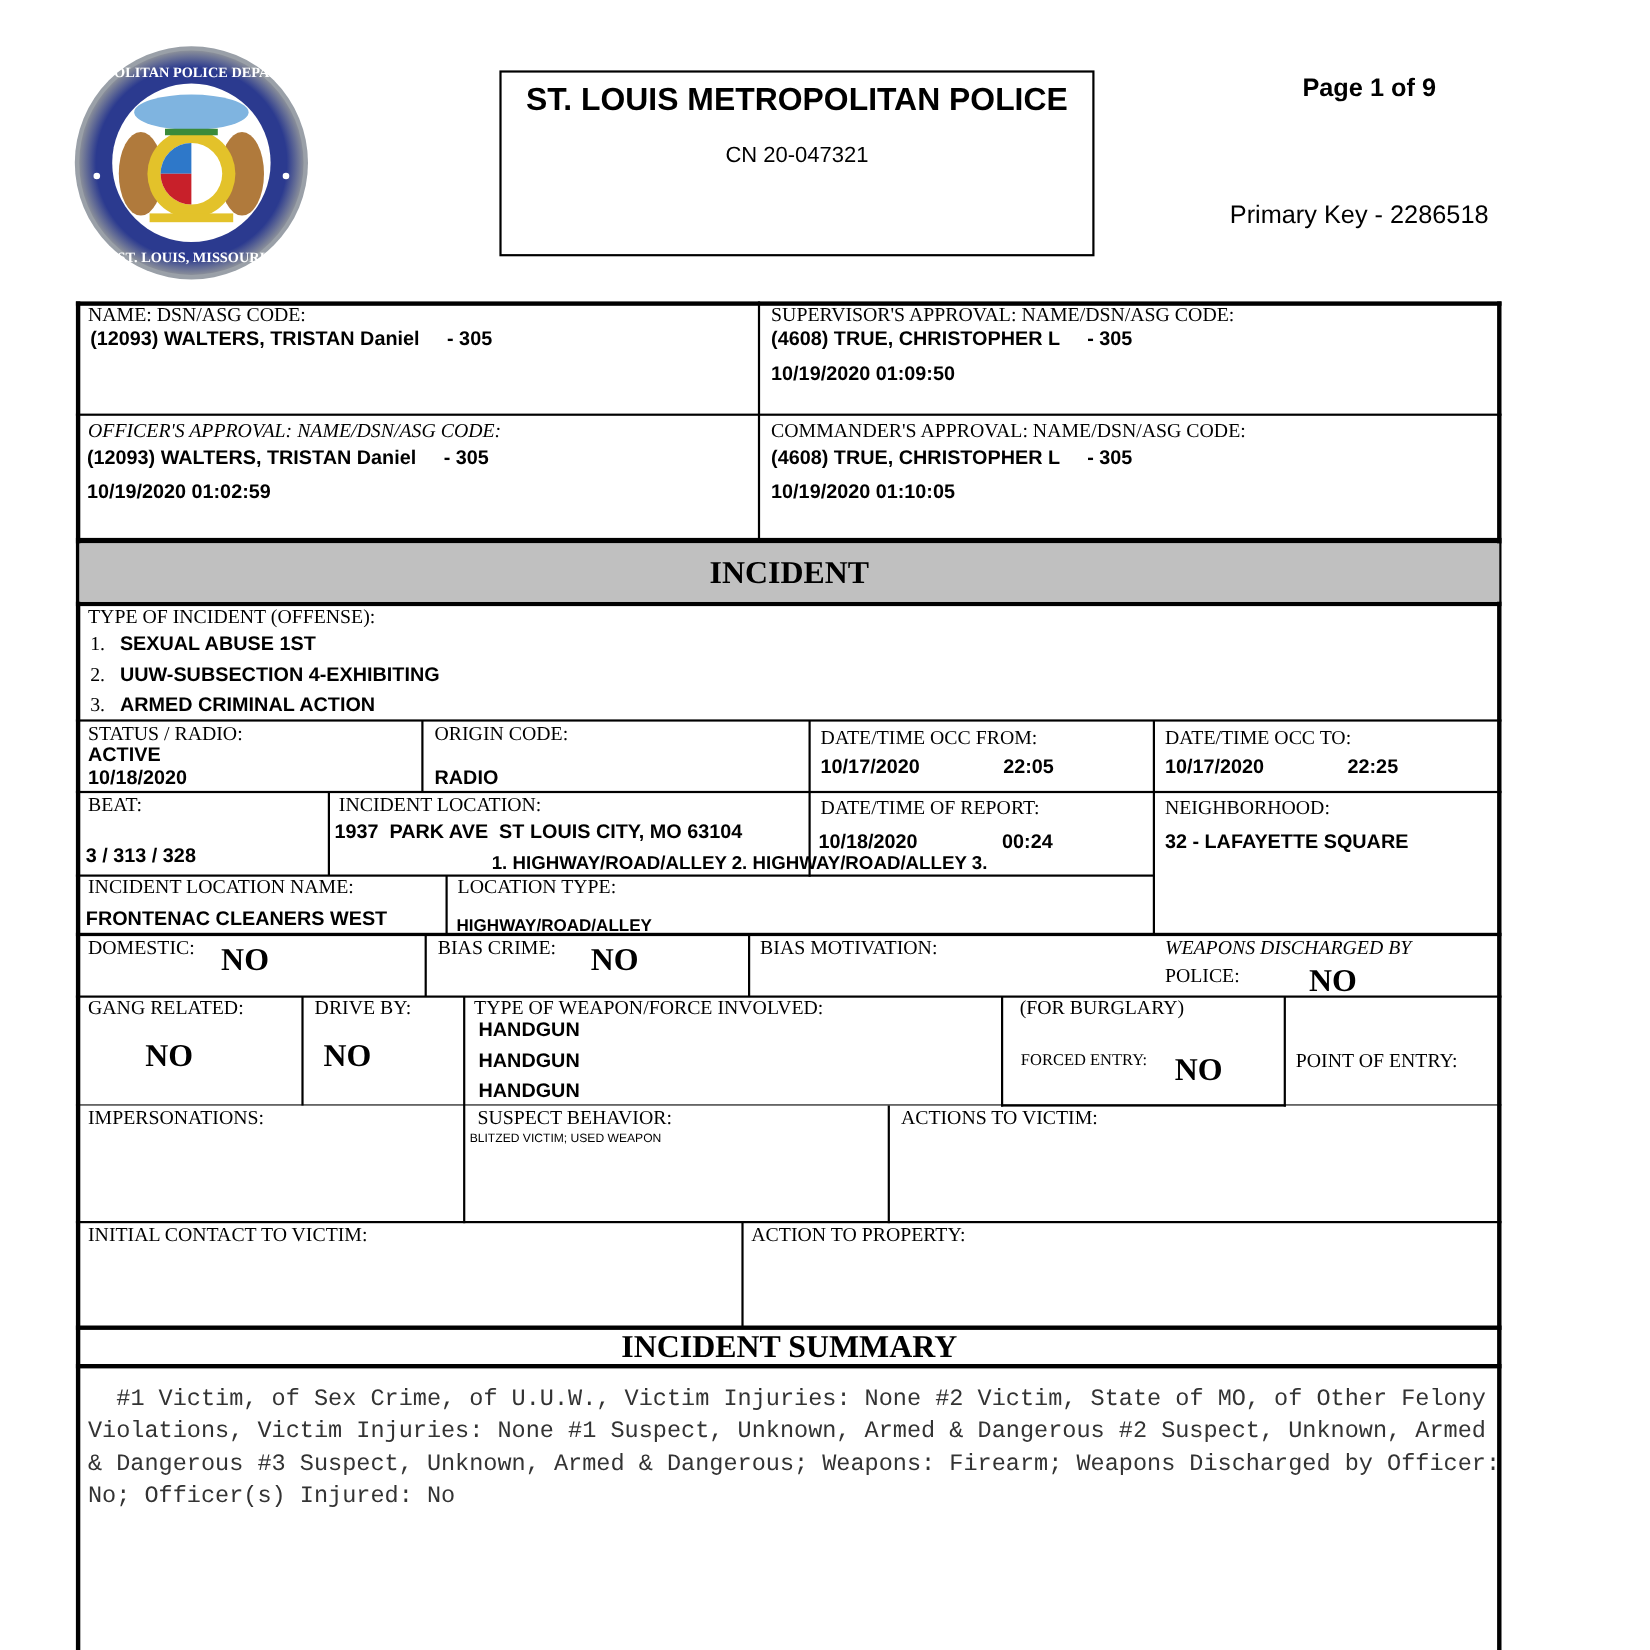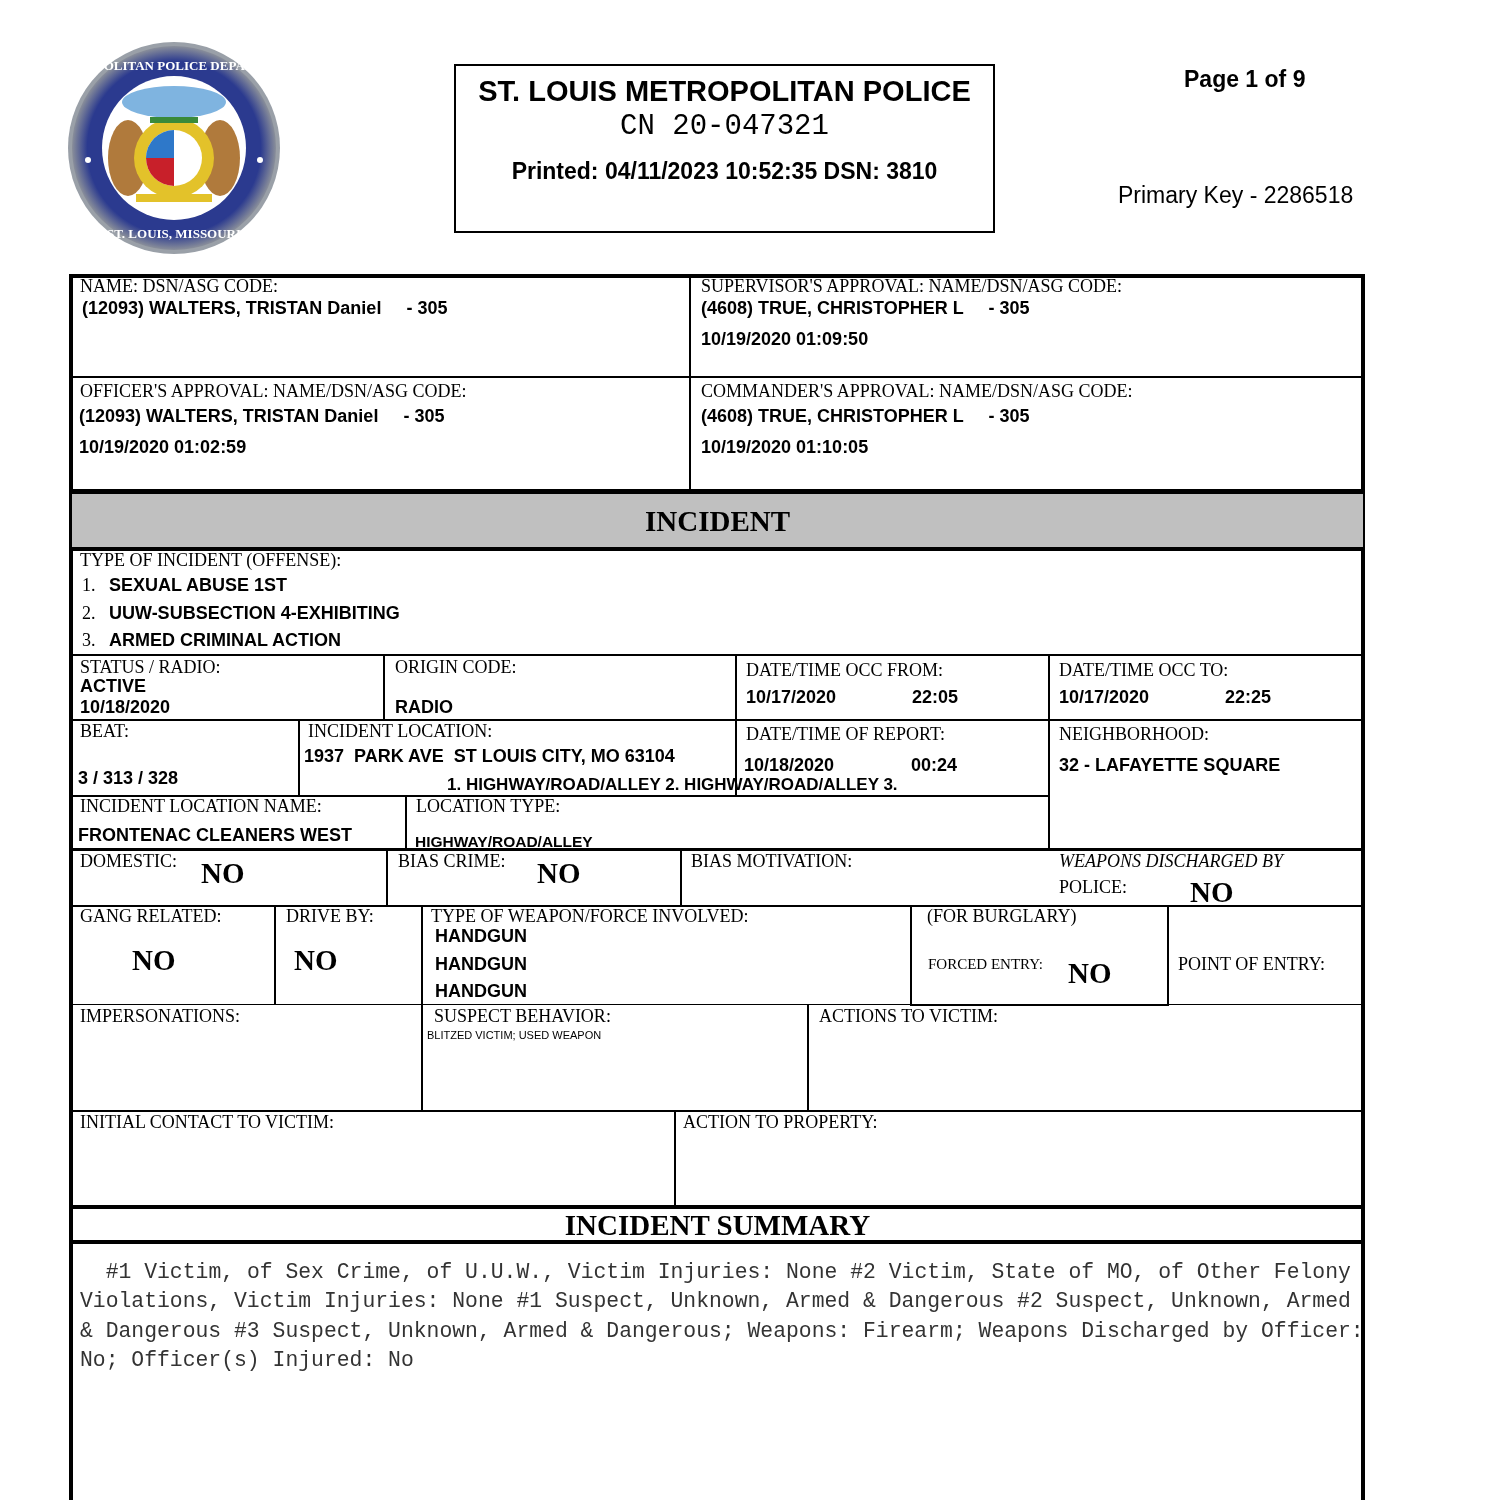--- a/index.html
+++ b/index.html
@@ -9,21 +9,21 @@
   .serif { font-family:"Liberation Serif", serif; }
   .lbl { font-family:"Liberation Serif", serif; font-size:18px; line-height:20px; white-space:nowrap; }
   .val { font-family:"Liberation Sans", sans-serif; font-weight:bold; font-size:18px; line-height:20px; white-space:nowrap; }
   .big { font-family:"Liberation Serif", serif; font-weight:bold; font-size:29px; line-height:30px; white-space:nowrap; }
   .hl { position:absolute; background:#000; }
   .vl { position:absolute; background:#000; }
 
   
   .titlebox { position:absolute; left:454px; top:64px; width:541px; height:169px; border:2px solid #000; box-sizing:border-box; text-align:center; }
   .t1 { font-family:"Liberation Sans", sans-serif; font-weight:bold; font-size:29px; line-height:38px; margin-top:6px; }
-  .t2 { font-family:Liberation Mono, monospace; font-size:29px; line-height:30px; margin-top:2px; }
+  .t2 { font-family:Liberation Sans, sans-serif; font-size:20px; line-height:30px; margin-top:16px; }
   .t3 { font-family:"Liberation Sans", sans-serif; font-weight:bold; font-size:23px; line-height:30px; margin-top:14px; }
 
   .banner { position:absolute; left:72px; top:494px; width:1291px; height:53px; background:#c0c0c0; text-align:center;
             font-family:"Liberation Serif", serif; font-weight:bold; font-size:29px; line-height:54px; }
   .banner2 { position:absolute; left:72px; top:1209px; width:1291px; height:32px; text-align:center;
             font-family:"Liberation Serif", serif; font-weight:bold; font-size:29px; line-height:32px; }
   .summary { position:absolute; left:80px; top:1258px; width:1290px; font-family:"Liberation Mono", monospace;
              font-size:21.4px; line-height:29.3px; color:#333; white-space:pre-wrap; word-break:normal; }
 </style>
 </head>
@@ -52,21 +52,20 @@
     <circle cx="22" cy="120" r="3" fill="#fff"></circle>
     <circle cx="194" cy="120" r="3" fill="#fff"></circle>
     <text x="108" y="30" text-anchor="middle" font-family="Liberation Serif, serif" font-weight="bold" font-size="13" fill="#fff">METROPOLITAN POLICE DEPARTMENT</text>
     <text x="108" y="198" text-anchor="middle" font-family="Liberation Serif, serif" font-weight="bold" font-size="13" fill="#fff">ST. LOUIS, MISSOURI</text>
   </svg>
 </div>
 
 <div class="titlebox">
   <div class="t1">ST. LOUIS METROPOLITAN POLICE</div>
   <div class="t2">CN 20-047321</div>
-  <div class="t3">Printed: 04/11/2023 10:52:35  DSN: 3810</div>
 </div>
 
 <div class="abs sans" style="left:1184px; top:66px; font-size:23px;font-weight:bold;">Page 1 of 9</div>
 <div class="abs sans" style="left:1118px; top:182px; font-size:23px;">Primary Key - 2286518</div>
 
 <div class="vl" style="left:69px; top:274px; width:4px; height:1226px;"></div>
 <div class="vl" style="left:1361px; top:274px; width:4px; height:1226px;"></div>
 
 <div class="hl" style="left:69px; top:274px; width:1296px; height:4px;"></div>
 <div class="hl" style="left:69px; top:376px; width:1296px; height:2px;"></div>
@@ -102,21 +101,21 @@
 <div class="hl" style="left:69px; top:1205px; width:1296px; height:4px;"></div>
 <div class="hl" style="left:69px; top:1240px; width:1296px; height:4px;"></div>
 
 <div class="abs lbl" style="left:80px; top:276px;">NAME: DSN/ASG CODE:</div>
 <div class="abs val" style="left:82px; top:298px; white-space:pre;">(12093) WALTERS, TRISTAN Daniel     - 305</div>
 
 <div class="abs lbl" style="left:701px; top:276px;">SUPERVISOR'S APPROVAL:  NAME/DSN/ASG CODE:</div>
 <div class="abs val" style="left:701px; top:298px; white-space:pre;">(4608) TRUE, CHRISTOPHER L     - 305</div>
 <div class="abs val" style="left:701px; top:329px;">10/19/2020 01:09:50</div>
 
-<div class="abs lbl" style="left:80px; top:381px;">OFFICER'S APPROVAL: NAME/DSN/ASG CODE:</div>
+<div class="abs lbl" style="left:80px; top:381px;font-style:italic;">OFFICER'S APPROVAL: NAME/DSN/ASG CODE:</div>
 <div class="abs val" style="left:79px; top:406px; white-space:pre;">(12093) WALTERS, TRISTAN Daniel     - 305</div>
 <div class="abs val" style="left:79px; top:437px;">10/19/2020 01:02:59</div>
 
 <div class="abs lbl" style="left:701px; top:381px;">COMMANDER'S APPROVAL:  NAME/DSN/ASG CODE:</div>
 <div class="abs val" style="left:701px; top:406px; white-space:pre;">(4608) TRUE, CHRISTOPHER L     - 305</div>
 <div class="abs val" style="left:701px; top:437px;">10/19/2020 01:10:05</div>
 
 <div class="banner">INCIDENT</div>
 
 <div class="abs lbl" style="left:80px; top:550px;">TYPE OF INCIDENT (OFFENSE):</div>

